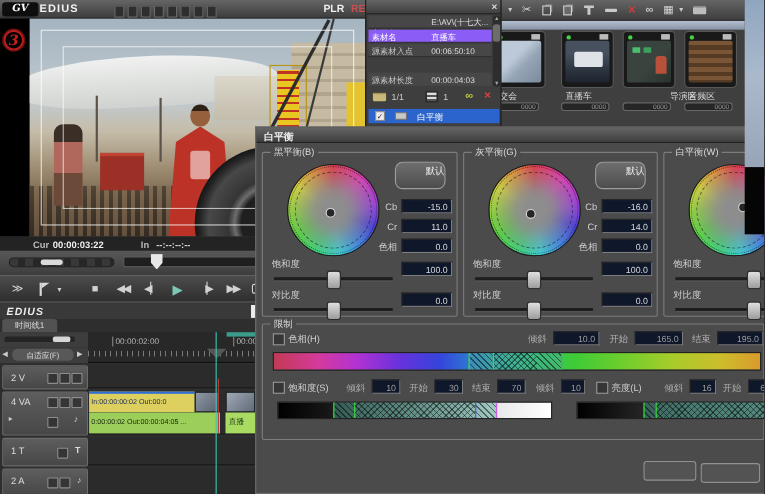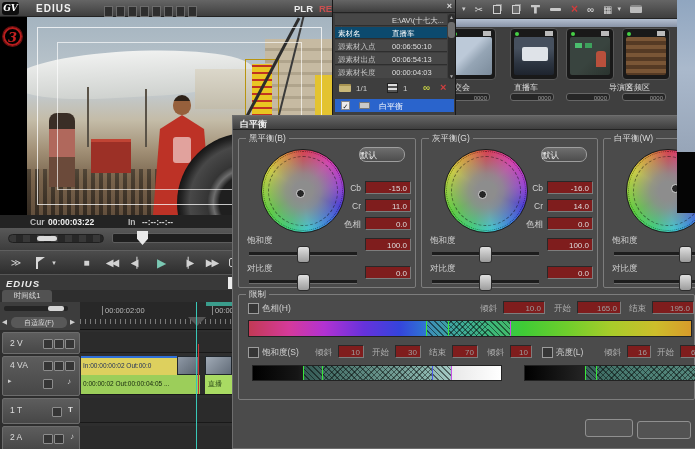--- a/index.html
+++ b/index.html
@@ -6,26 +6,26 @@
   #app{position:relative;width:695px;height:449px;overflow:hidden;background:#3c3c3c;
        font-family:"Liberation Sans","DejaVu Sans",sans-serif;-webkit-font-smoothing:antialiased;}
   .abs{position:absolute;box-sizing:border-box;}
   .txt{position:absolute;white-space:nowrap;box-sizing:border-box;}
   
   .winbar{background:linear-gradient(#656565,#3e3e3e);border-bottom:1px solid #232323;}
   
   .gbox{position:absolute;border:1px solid #7d7d7d;border-radius:2px;box-sizing:border-box;}
   .gtitle{position:absolute;top:-6px;left:7px;background:#4b4b4b;padding:0 3px;font-size:8.5px;color:#dadada;white-space:nowrap;}
   
-  .field{position:absolute;height:13px;background:#7f1d1d;border:1px solid;border-color:#282828 #7d7d7d #7d7d7d #282828;
+  .field{position:absolute;height:13px;background:#0f172a;border:1px solid;border-color:#282828 #7d7d7d #7d7d7d #282828;
          color:#9d9d9d;font-size:8px;text-align:right;padding:2px 3px 0 0;box-sizing:border-box;overflow:hidden;}
   .field.bright{color:#dedede;}
   .lbl{position:absolute;font-size:8.5px;color:#cfcfcf;white-space:nowrap;}
-  .btn-default{position:absolute;height:15px;background:linear-gradient(#6e6e6e,#4d4d4d);border:1px solid #9e9e9e;
-         border-radius:7px;color:#eee;font-size:8.5px;text-align:left;padding-top:2px;box-sizing:border-box;}
+  .btn-default{position:absolute;height:25px;background:linear-gradient(#6e6e6e,#4d4d4d);border:1px solid #9e9e9e;
+         border-radius:7px;color:#eee;font-size:8.5px;text-align:right;padding-top:2px;box-sizing:border-box;}
   
   .wheel{position:absolute;width:82px;height:82px;border-radius:50%;border:1px solid #1b1b1b;
     background:
       radial-gradient(circle at 50% 50%, #8d8d8d 0%, #8d8d8d 16%, rgba(141,141,141,.88) 30%, rgba(141,141,141,.38) 55%, rgba(141,141,141,0) 74%),
       conic-gradient(from 0deg,#e03848,#e038b8 42deg,#9b38e0 82deg,#4638e0 112deg,#3880e8 142deg,#38cfd8 172deg,#38d878 202deg,#57d838 238deg,#9ad838 272deg,#d8d838 302deg,#e09038 332deg,#e03848 360deg);}
   .wheel .ring{position:absolute;inset:6px;border-radius:50%;border:1px dashed rgba(15,15,15,.5);}
   .wheel .ticks{position:absolute;inset:1px;border-radius:50%;border:1px dotted rgba(0,0,0,.45);}
   .marker{position:absolute;width:7px;height:7px;border-radius:50%;background:#262626;border:1px solid #d8d8d8;}
   
   .sl-track{position:absolute;height:3px;background:#1d1d1d;border-bottom:1px solid #6d6d6d;}
@@ -53,21 +53,21 @@
   .bfilm{position:absolute;right:4px;top:2px;width:8px;height:5px;background:#bbb;}
   .ghostbtn{position:absolute;height:16px;background:#535353;border:1px solid #909090;border-radius:3px;}
 </style>
 </head>
 <body>
 
 <div id="app">
 
   <div class="abs" style="left:0;top:0;width:332px;height:290px;background:#3a3a3a;">
     <div class="abs winbar" style="left:0;top:0;width:332px;height:17px;">
-      <div class="abs" style="left:2px;top:2px;width:17px;height:13px;background:#0e0e0e;border-radius:3px;color:#fff;font:italic bold 9px 'DejaVu Serif',serif;text-align:center;line-height:13px;">GV</div>
+      <div class="abs" style="left:2px;top:2px;width:33px;height:13px;background:#0e0e0e;border-radius:3px;color:#fff;font:italic bold 9px 'DejaVu Serif',serif;text-align:center;line-height:13px;">GV</div>
       <div class="txt" style="left:36px;top:3px;font-size:10px;font-weight:bold;color:#f2f2f2;letter-spacing:1px;">EDIUS</div>
       <div class="abs" style="left:104px;top:3px;">
         <span class="mini-ic"></span><span class="mini-ic"></span><span class="mini-ic"></span><span class="mini-ic"></span><span class="mini-ic"></span><span class="mini-ic"></span><span class="mini-ic"></span><span class="mini-ic"></span>
       </div>
       <div class="txt" style="left:294px;top:3px;font-size:9.5px;font-weight:bold;color:#ededed;">PLR</div>
       <div class="txt" style="left:319px;top:3px;font-size:9.5px;font-weight:bold;color:#c85050;">REC</div>
     </div>
 
     <div class="abs" style="left:0;top:17px;width:27px;height:198px;background:#000;">
       <div class="abs" style="left:3px;top:10px;width:19px;height:19px;border:2px solid #b81d1d;border-radius:50%;color:#c42020;font:italic bold 13px 'DejaVu Serif',serif;text-align:center;line-height:18px;box-shadow:0 0 0 1px #701010;">3</div>
@@ -215,31 +215,27 @@
 
   <div class="abs" style="left:332px;top:0;width:123px;height:115px;background:#3e3e3e;border-left:1px solid #191919;">
     <div class="abs winbar" style="left:0;top:0;width:123px;height:13px;">
       <span class="txt" style="right:4px;top:1px;font-size:9px;font-weight:bold;color:#ddd;">×</span>
     </div>
     <div class="abs" style="left:2px;top:14px;width:112px;height:65px;font-size:7.5px;">
       <div class="abs" style="left:0;top:0;width:112px;height:12px;background:#474747;border-bottom:1px solid #2e2e2e;">
         <span class="txt" style="left:3px;top:12px;color:#c6c6c6;">文件名</span>
         <span class="txt" style="left:57px;top:2px;color:#dedede;">E:\AV\(十七大...</span>
       </div>
-      <div class="abs" style="left:0;top:13px;width:112px;height:12px;background:#0c4a6e;border-bottom:1px solid #2e2e2e;">
+      <div class="abs" style="left:0;top:13px;width:112px;height:12px;background:#8b5cf6;border-bottom:1px solid #2e2e2e;">
         <span class="txt" style="left:3px;top:2px;color:#fff;">素材名</span>
         <span class="txt" style="left:57px;top:2px;color:#fff;">直播车</span>
       </div>
       <div class="abs" style="left:0;top:26px;width:112px;height:12px;background:#474747;border-bottom:1px solid #2e2e2e;">
         <span class="txt" style="left:3px;top:2px;color:#c6c6c6;">源素材入点</span>
         <span class="txt" style="left:57px;top:2px;color:#dedede;">00:06:50:10</span>
-      </div>
-      <div class="abs" style="left:0;top:39px;width:112px;height:12px;background:#474747;border-bottom:1px solid #2e2e2e;">
-        <span class="txt" style="left:3px;top:2px;color:#c6c6c6;">源素材出点</span>
-        <span class="txt" style="left:57px;top:2px;color:#dedede;">00:06:54:13</span>
       </div>
       <div class="abs" style="left:0;top:52px;width:112px;height:12px;background:#474747;">
         <span class="txt" style="left:3px;top:2px;color:#c6c6c6;">源素材长度</span>
         <span class="txt" style="left:57px;top:2px;color:#dedede;">00:00:04:03</span>
       </div>
     </div>
     <div class="abs" style="left:115px;top:14px;width:7px;height:65px;background:#2d2d2d;border-radius:3px;">
       <span class="txt" style="left:1px;top:0;font-size:5px;color:#aaa;">▲</span>
       <div class="abs" style="left:0;top:8px;width:7px;height:16px;background:#6d6d6d;border-radius:3px;"></div>
       <span class="txt" style="left:1px;bottom:0;font-size:5px;color:#aaa;">▼</span>

